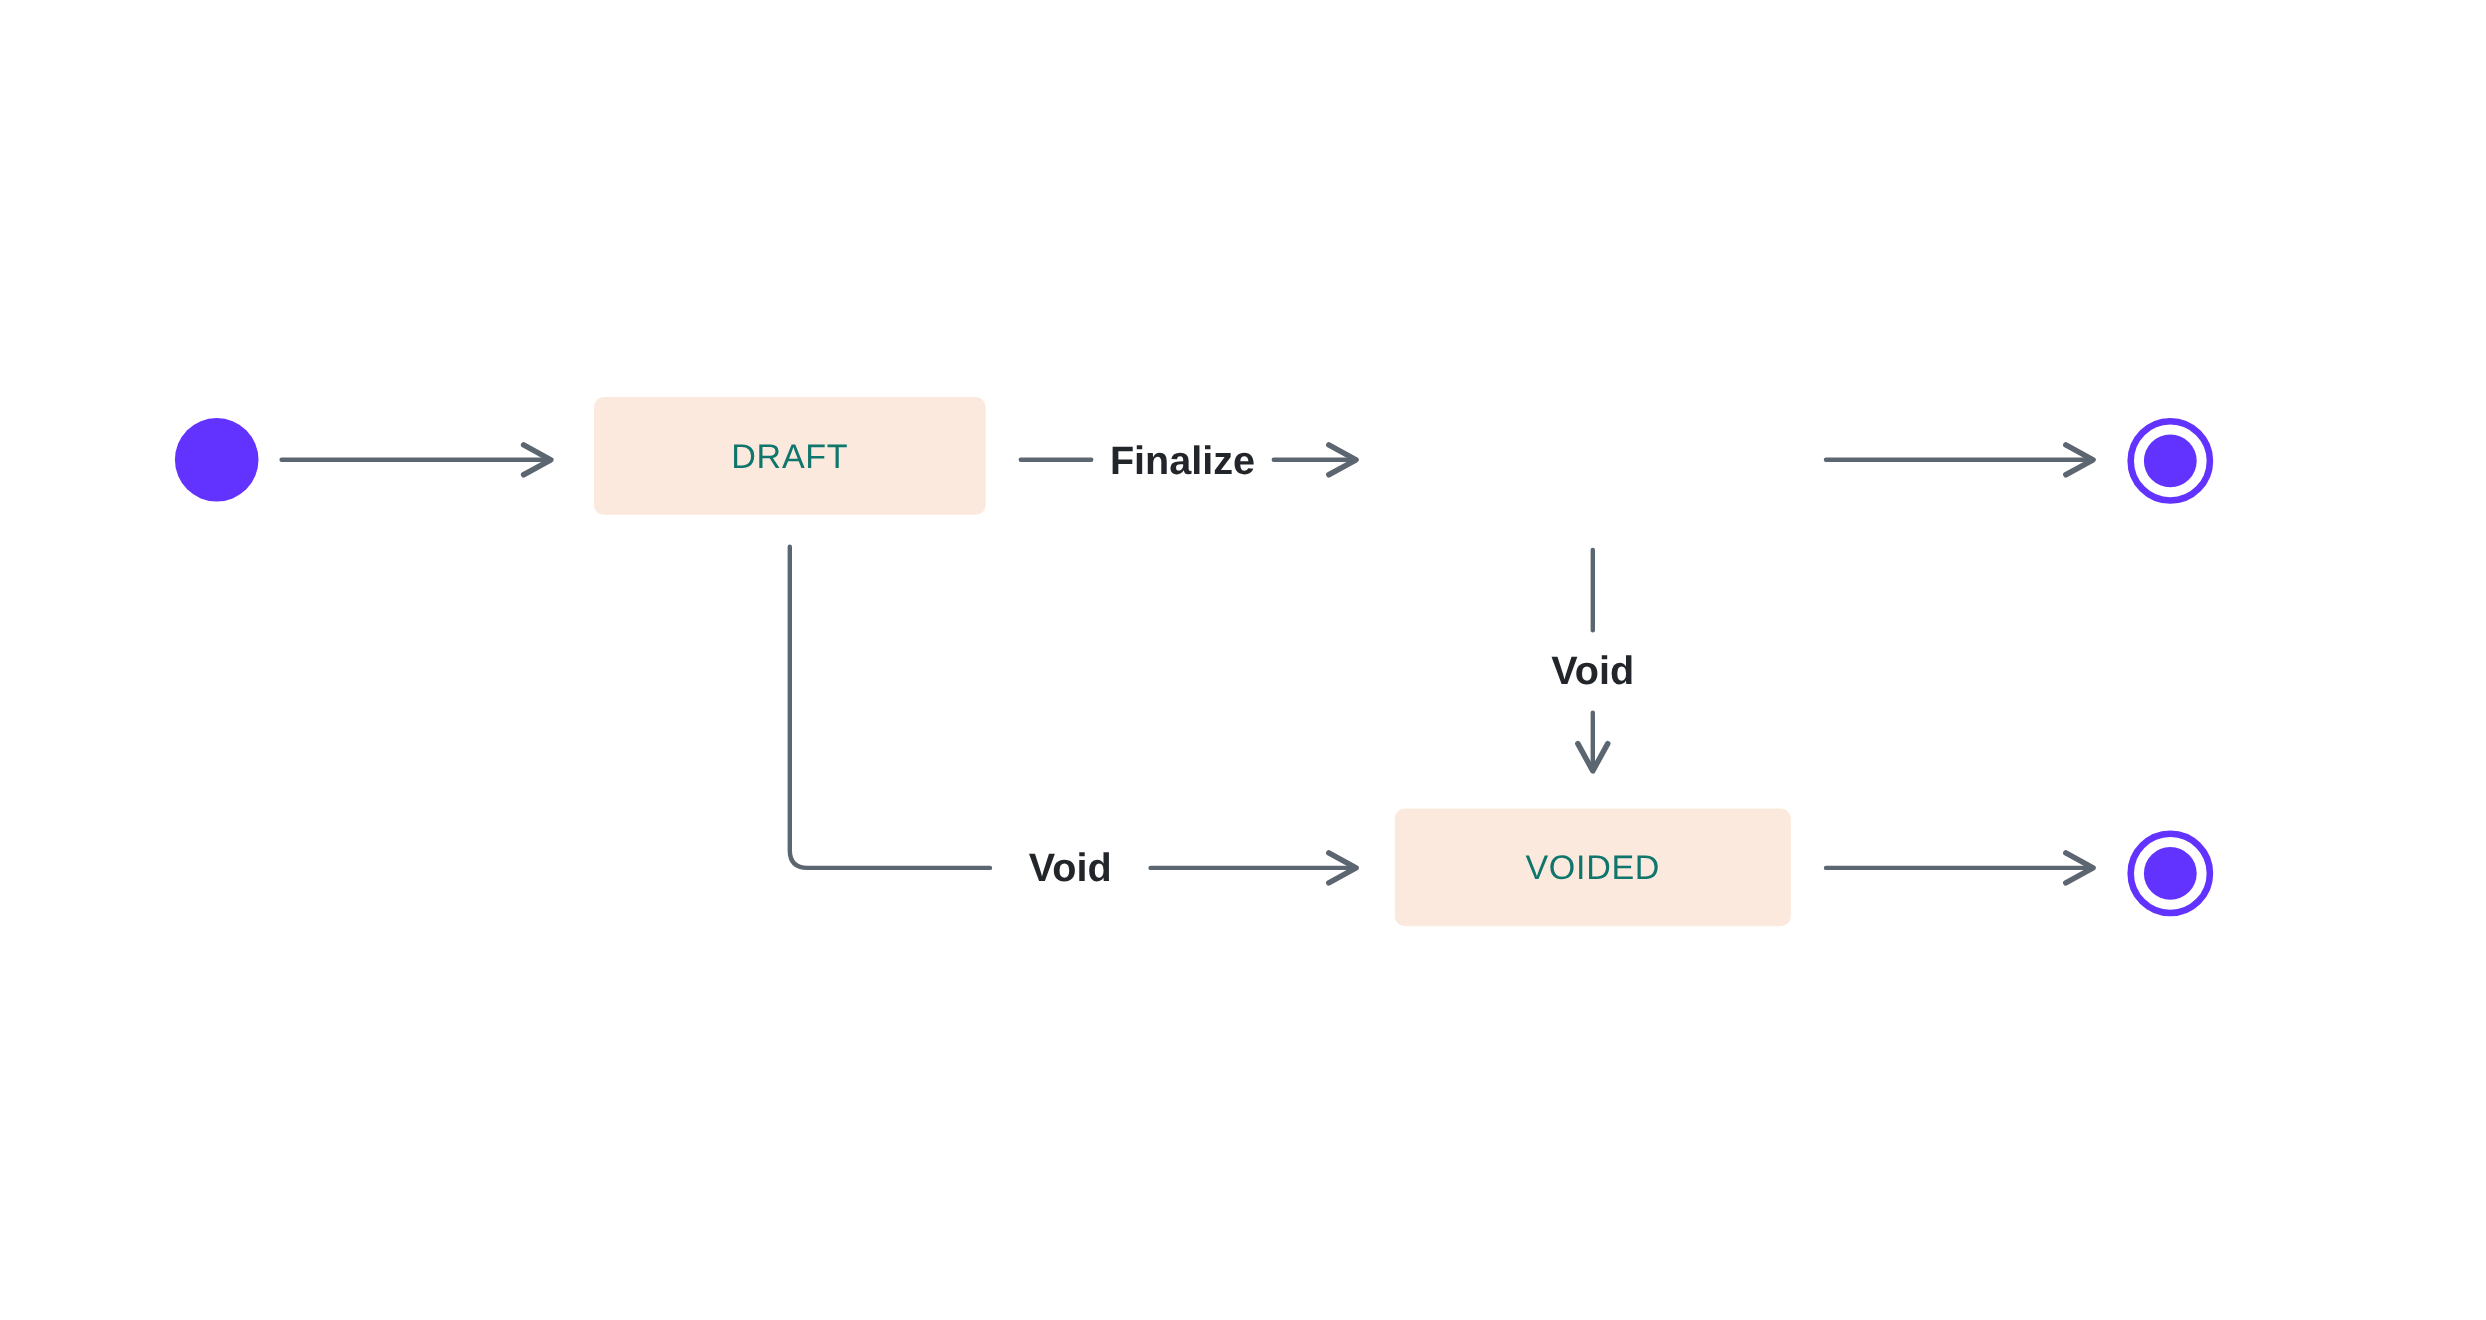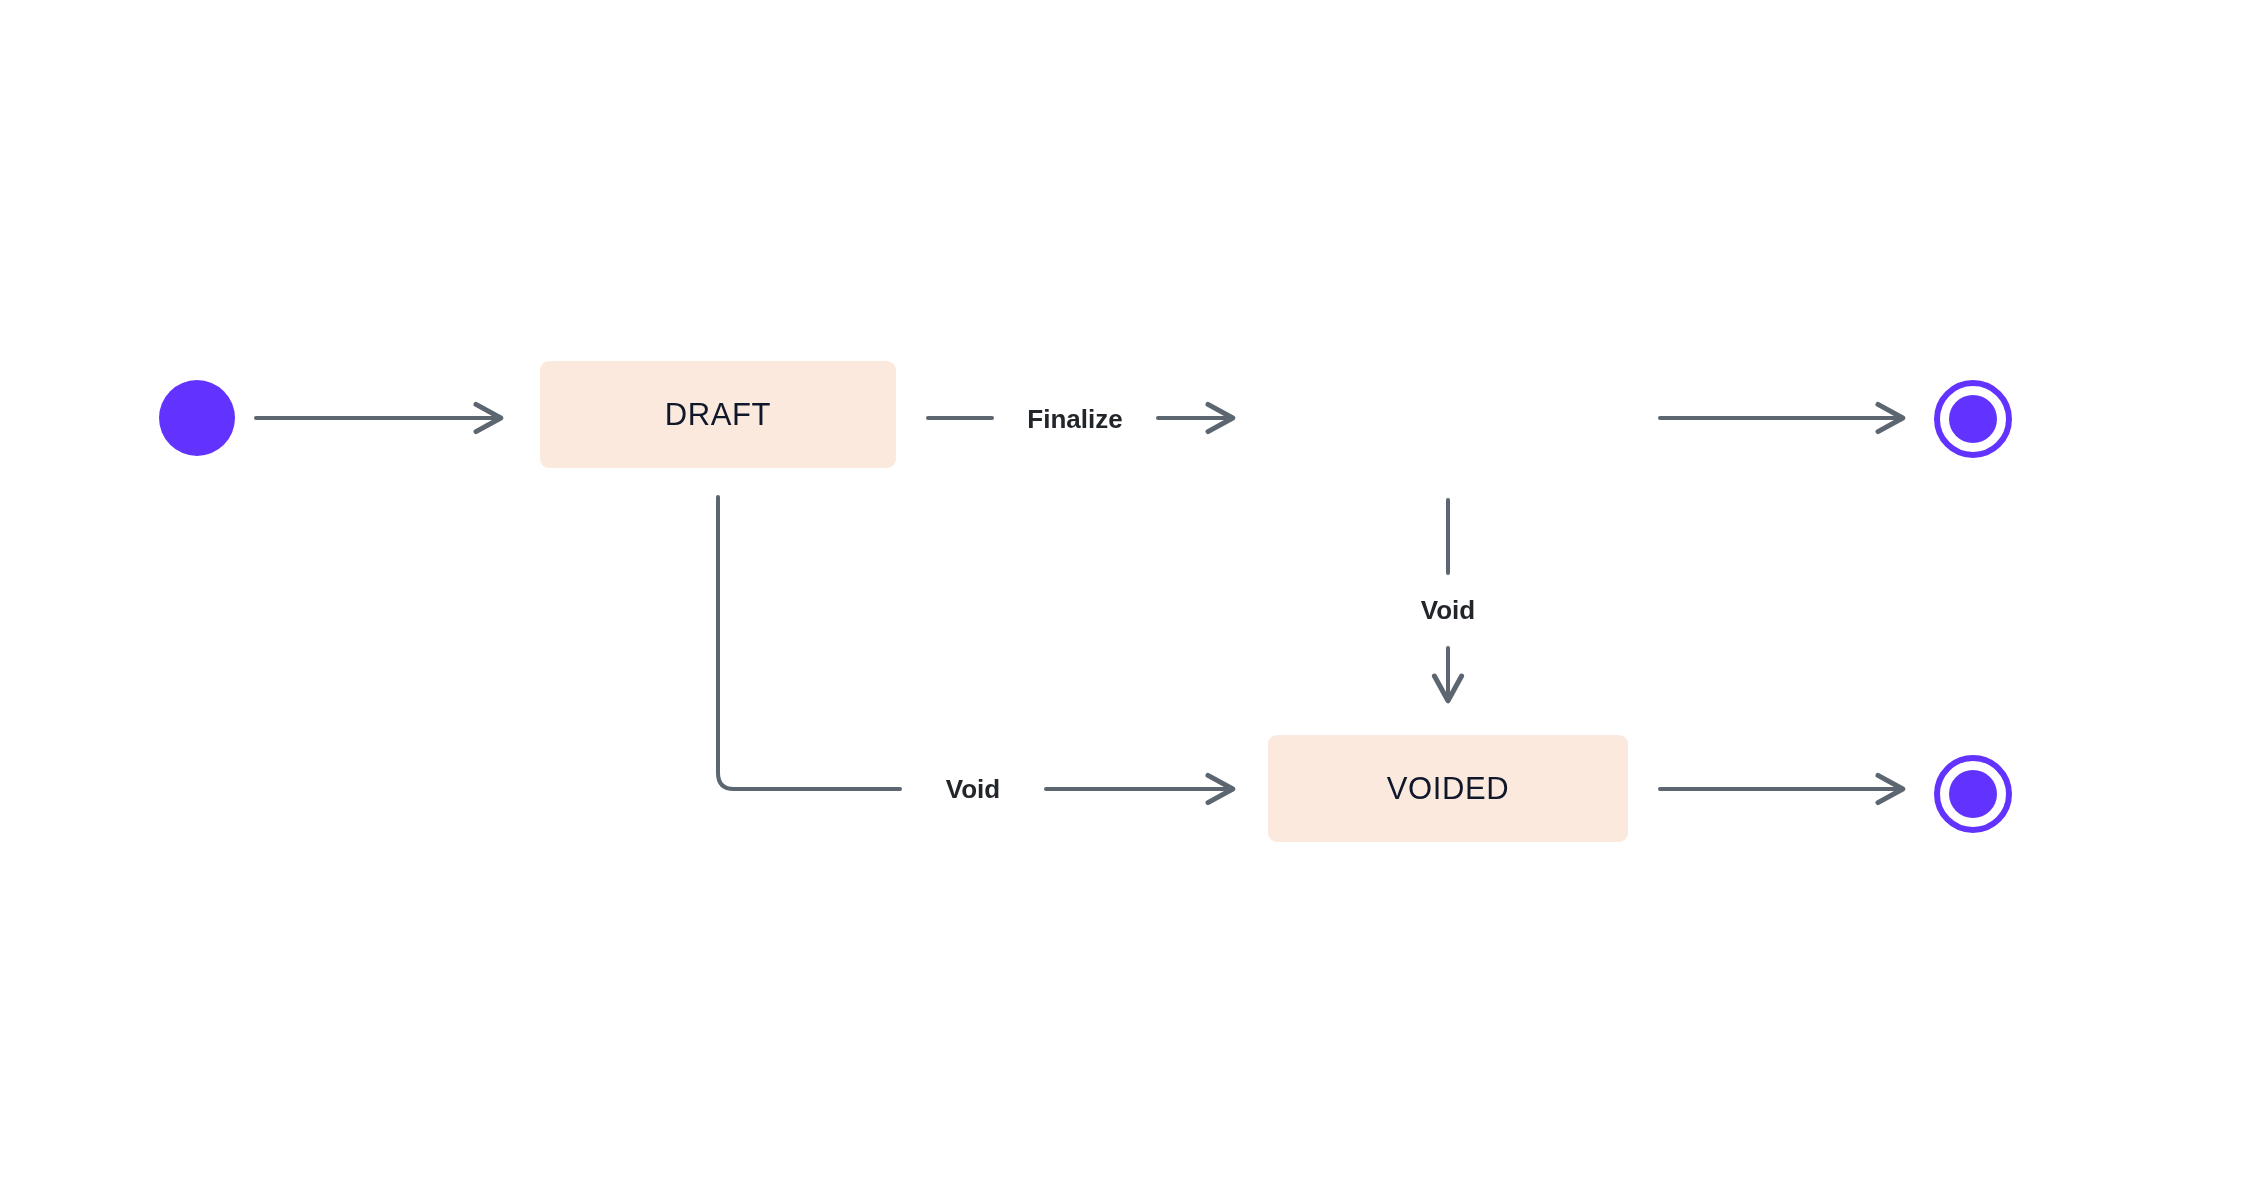--- a/index.html
+++ b/index.html
@@ -32,27 +32,27 @@
     align-items: center;
     justify-content: center;
     border-radius: 9px;
     background: #fce9dd;
   }
   .state-label {
     font-family: "Liberation Sans", sans-serif;
     font-size: 31px;
     font-weight: 400;
     letter-spacing: 0.6px;
-    color: #0f172a;
+    color: #0f766e;
     white-space: nowrap;
   }
   .edge-label {
     position: absolute;
     font-family: "Liberation Sans", sans-serif;
-    font-size: 26px;
+    font-size: 36px;
     font-weight: 700;
     color: #22262b;
     white-space: nowrap;
     transform: translate(-50%, -50%);
   }
   .start-node {
     position: absolute;
     border-radius: 50%;
     background: #6233ff;
   }

